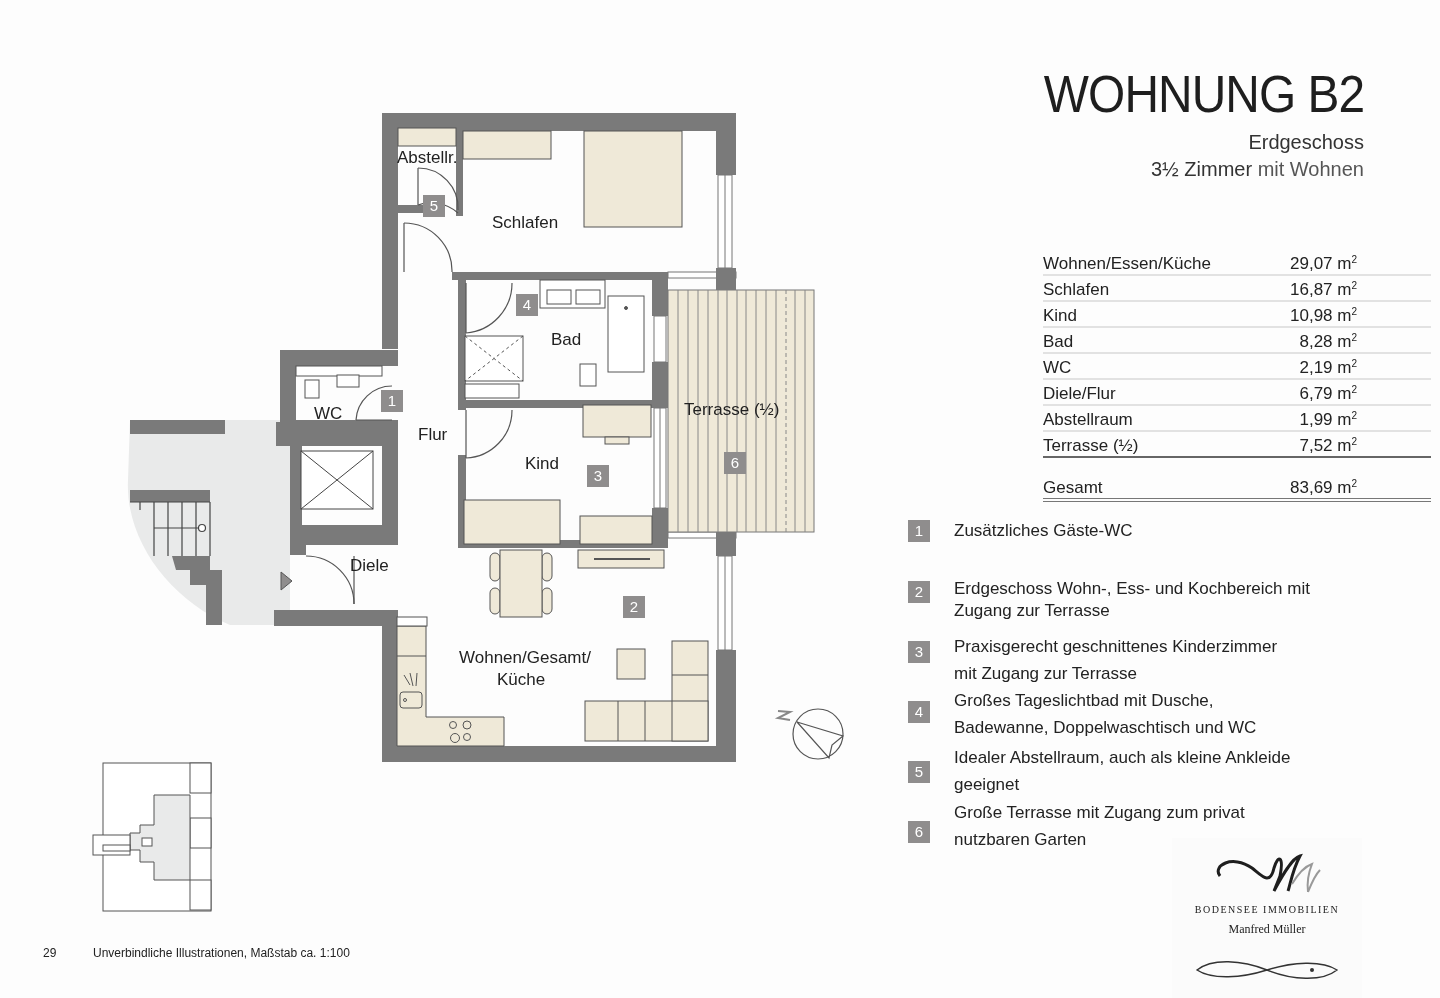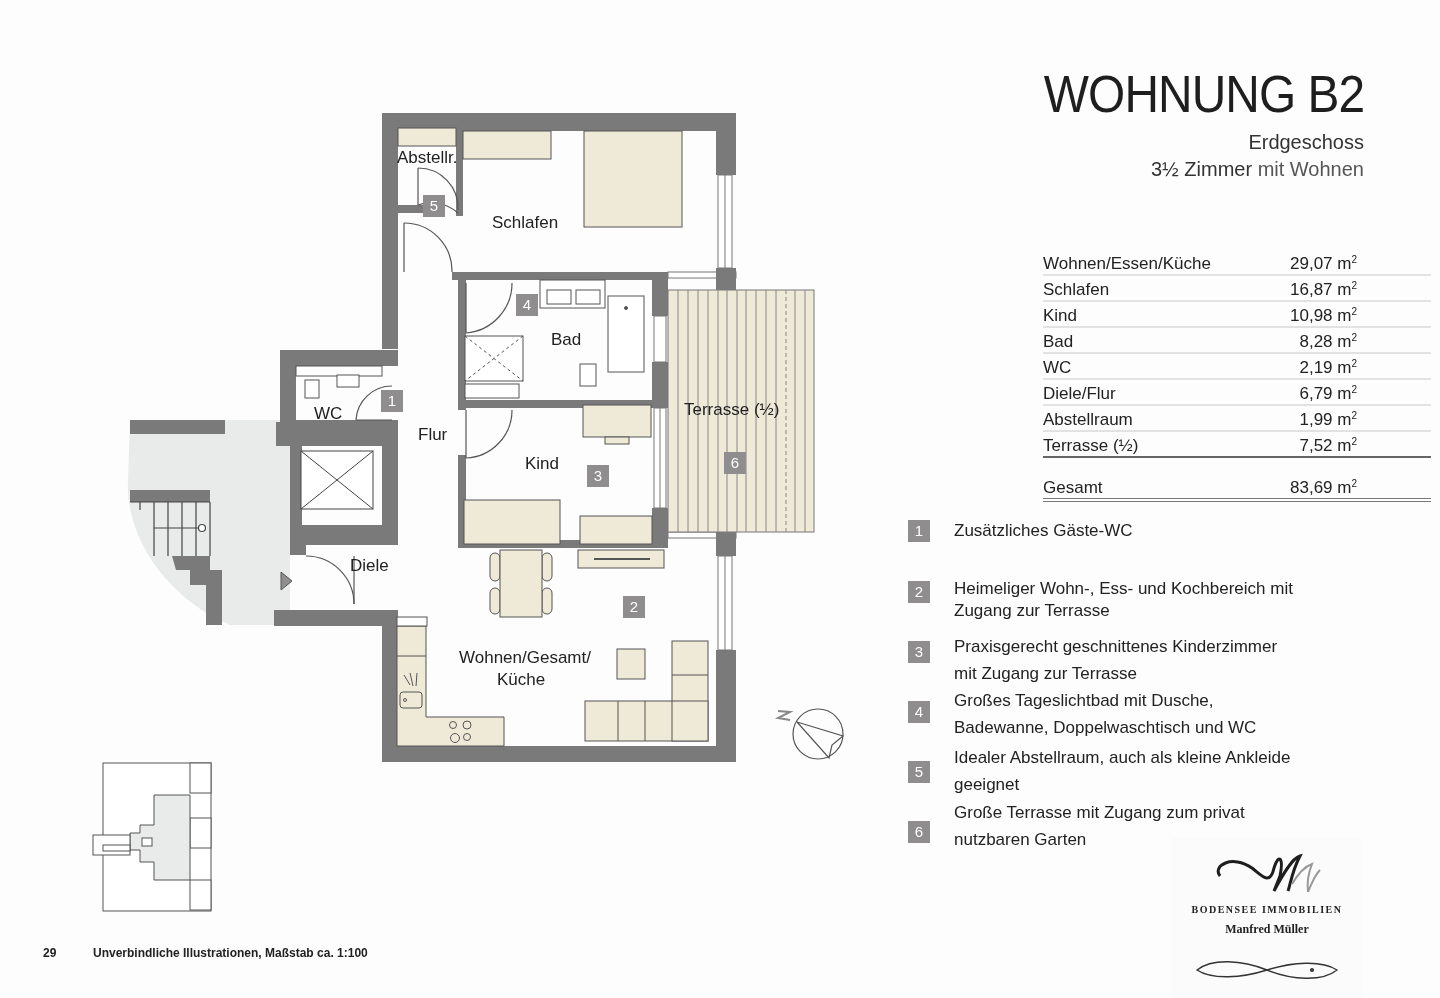--- a/index.html
+++ b/index.html
@@ -19,22 +19,22 @@
   table.areas td { padding:0; height:22px; line-height:20px; border-bottom:2px solid #e2e2e2; vertical-align:bottom; }
   table.areas td.val { text-align:right; padding-right:74px; }
   table.areas tr.last td { border-bottom:2px solid #666; }
   table.areas tr.spacer td { border:none; height:16px; }
   table.areas tr.total td { border-bottom:4px double #777; }
   sup { font-size:10px; vertical-align:6px; }
   .feat { position:absolute; left:908px; width:420px; }
   .feat .num { position:absolute; left:0; width:22px; height:22px; background:#8f8d8d; color:#fff;
                font-size:15px; line-height:22px; text-align:center; }
   .feat .txt { position:absolute; left:46px; width:380px; font-size:17px; line-height:27px; color:#222; }
-  .footer { position:absolute; top:946px; font-size:12px; color:#222;font-weight:bold; }
-  .logo { position:absolute; left:1172px; top:838px; width:190px; height:160px; background:#fbfbfb;font-weight:bold; }
+  .footer { position:absolute; top:946px; font-size:12px; color:#222; }
+  .logo { position:absolute; left:1172px; top:838px; width:190px; height:160px; background:#fbfbfb; }
   .logo .brand { position:absolute; left:0; width:190px; text-align:center;
                  font-family:"Liberation Serif", "DejaVu Serif", serif; color:#222; }
 </style>
 </head>
 <body>
 
 <svg id="plan" viewBox="0 0 1440 998" xmlns="http://www.w3.org/2000/svg">
 
   <path d="M130 420 L290 420 L290 625 L230 625 C170 600 125 540 128 480 Z" fill="#e9eaea"></path>
 
@@ -307,21 +307,21 @@
       </tr>
   </tbody>
 </table>
 
 <div class="feat" style="top:520px;">
   <div class="num">1</div>
   <div class="txt" style="top:-3px;">Zusätzliches Gäste-WC</div>
 </div>
 <div class="feat" style="top:581px;">
   <div class="num">2</div>
-  <div class="txt" style="top:-3px;line-height:22px;width:360px;">Heimeliger Wohn-, Ess- und Kochbereich mit Zugang zur Terrasse</div>
+  <div class="txt" style="top:-3px;line-height:22px;width:360px;">Erdgeschoss Wohn-, Ess- und Kochbereich mit Zugang zur Terrasse</div>
 </div>
 <div class="feat" style="top:641px;">
   <div class="num">3</div>
   <div class="txt" style="top:-8px;width:345px;">Praxisgerecht geschnittenes Kinderzimmer mit Zugang zur Terrasse</div>
 </div>
 <div class="feat" style="top:701px;">
   <div class="num">4</div>
   <div class="txt" style="top:-14px;width:320px;">Großes Tageslichtbad mit Dusche, Badewanne, Doppelwaschtisch und WC</div>
 </div>
 <div class="feat" style="top:761px;">

